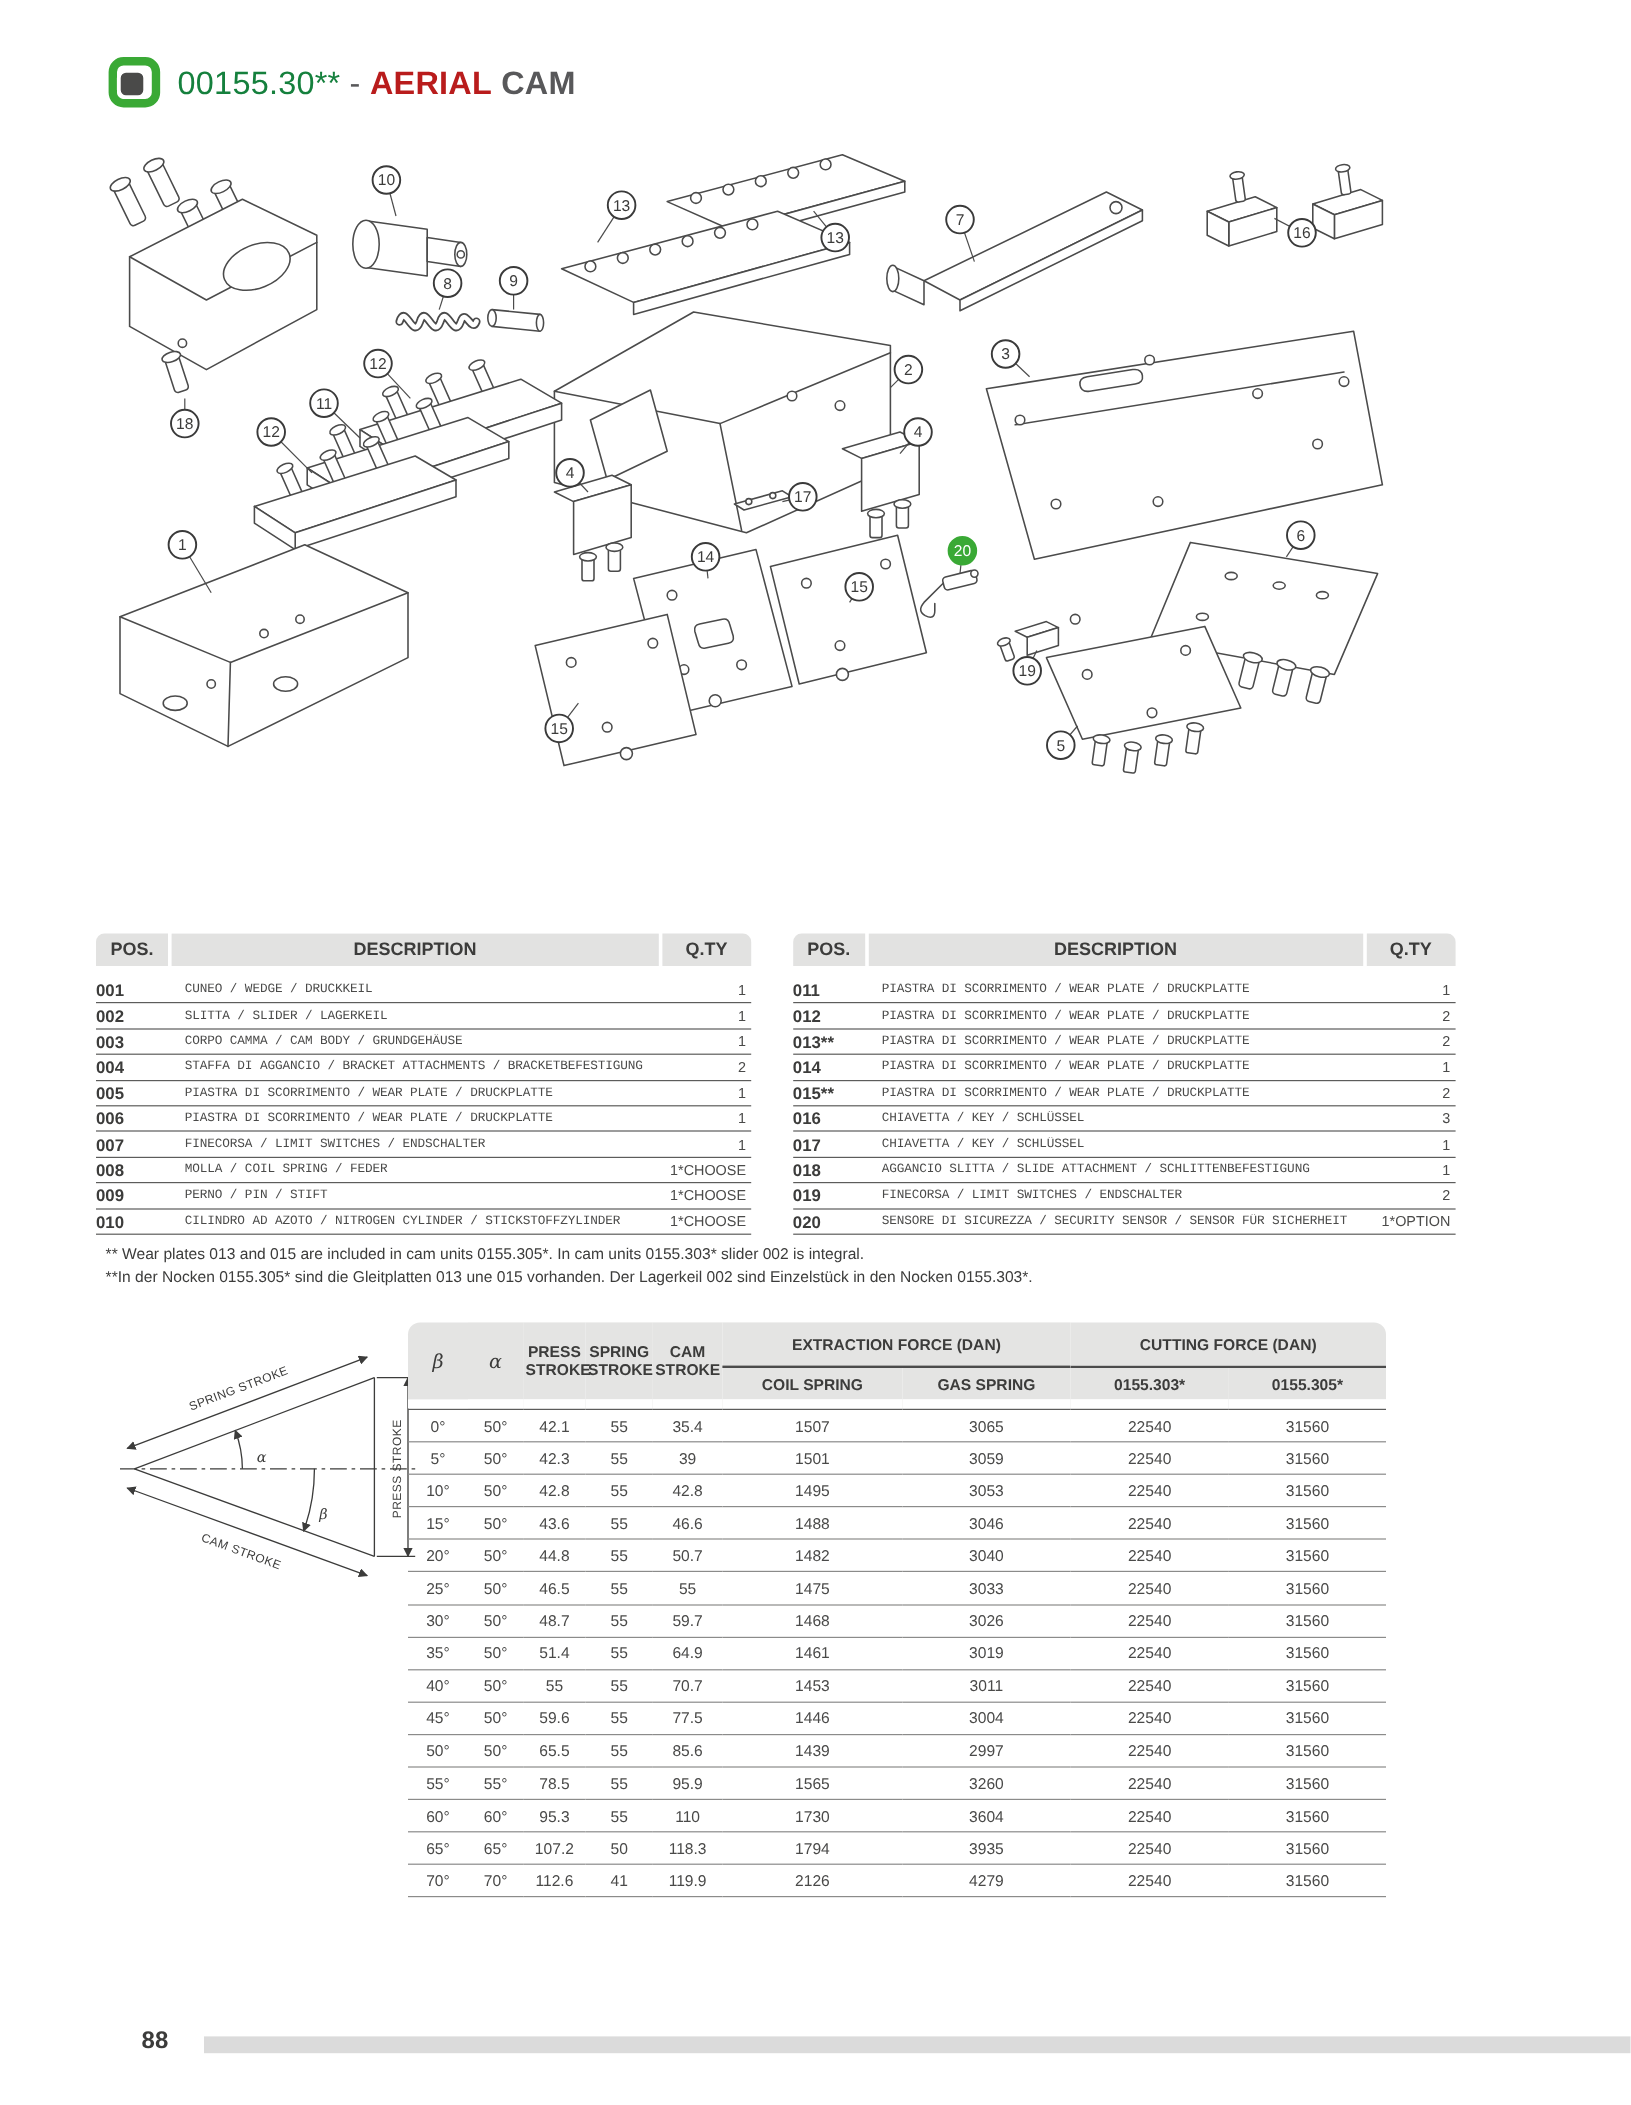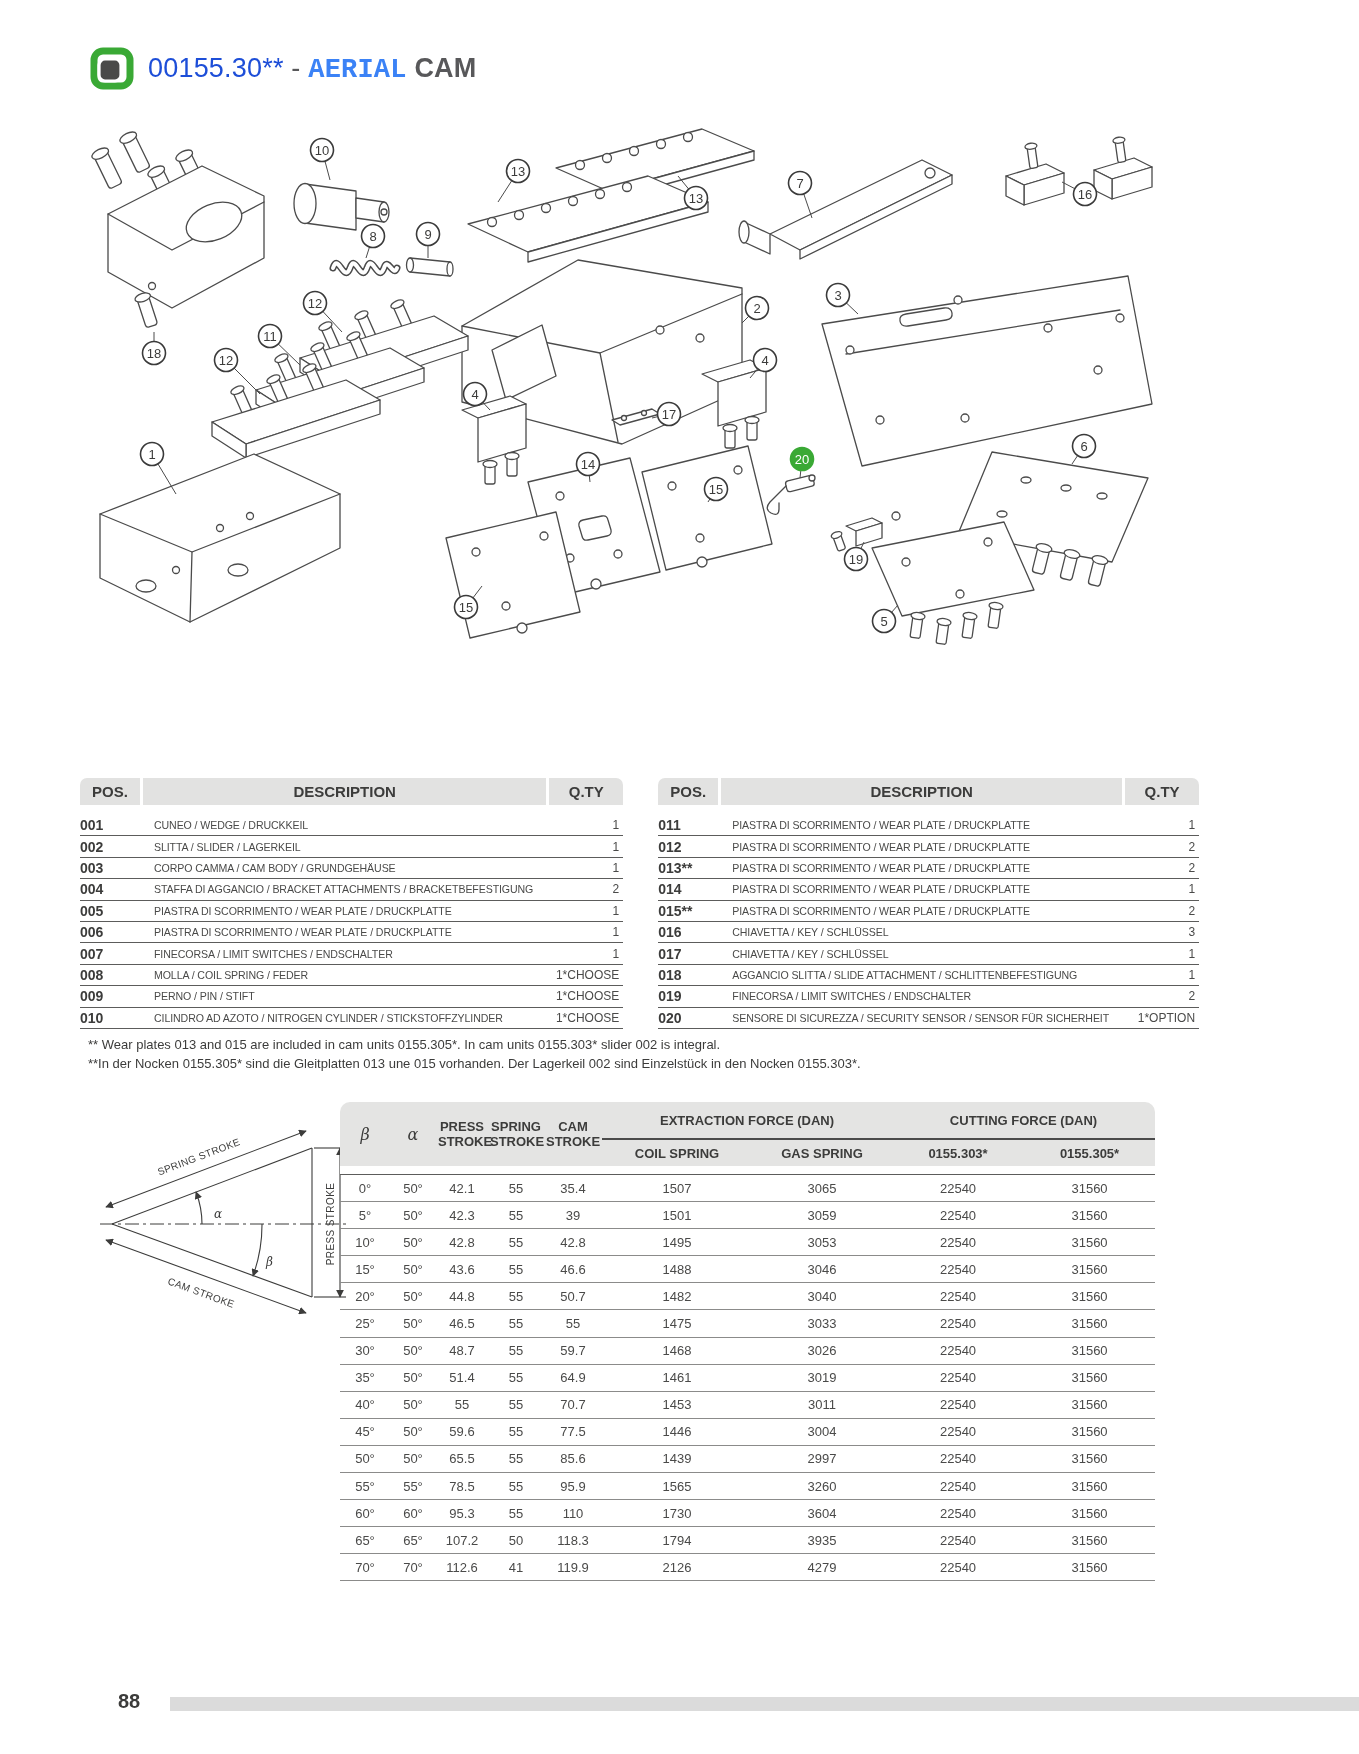--- a/index.html
+++ b/index.html
@@ -1,40 +1,40 @@
 <!DOCTYPE html>
 <html><head>
 <meta charset="utf-8">
 <style>
   html,body{margin:0;padding:0;background:#fff;}
   .page{position:relative;width:1359px;height:1754px;background:#fff;overflow:hidden;
         font-family:"Liberation Sans",sans-serif;color:#3c3c3b;}
   
   .hdr{position:absolute;top:46px;left:88px;display:flex;align-items:center;gap:14px;}
   .hdr .title{font-size:27px;letter-spacing:.2px;}
-  .hdr .code{color:#1d4ed8;font-weight:400;}
+  .hdr .code{color:#15803d;font-weight:400;}
   .hdr .dash{color:#58585a;font-weight:400;}
-  .hdr .accent{color:#3b82f6;font-weight:bold;font-family:Liberation Mono, monospace;}
+  .hdr .accent{color:#b91c1c;font-weight:bold;}
   .hdr .rest{color:#58585a;font-weight:bold;}
   
   .diagram{position:absolute;top:118px;left:0;}
   .diagram path,.diagram rect,.diagram ellipse,.diagram circle{vector-effect:non-scaling-stroke;}
   
   .tables{position:absolute;top:778px;left:80px;width:1064px;display:flex;gap:35px;}
   .ptable{flex:1;}
   .phead{display:flex;gap:3px;height:27px;}
   .phead .cell{background:#e2e2e1;display:flex;align-items:center;justify-content:center;
                font-weight:bold;font-size:15px;color:#3c3c3b;}
   .phead .pos{width:60px;border-radius:7px 0 0 0;}
   .phead .desc{flex:1;}
   .phead .qty{width:74px;border-radius:0 7px 0 0;}
   .pbody{margin-top:10px;}
   .prow{display:flex;align-items:center;height:20.4px;border-bottom:1.45px solid #5c5c5b;}
   .prow .ppos{width:60px;text-align:left;font-weight:bold;font-size:14px;}
-  .prow .pdesc{flex:1;font-size:10.6px;letter-spacing:-.1px;color:#4a4a49;padding-left:14px;white-space:nowrap;overflow:hidden;}
+  .prow .pdesc{flex:1;font-size:10.6px;letter-spacing:-.1px;color:#4a4a49;padding-left:14px;white-space:nowrap;overflow:hidden;font-family:Liberation Mono, monospace;}
   .prow .pqty{width:86px;text-align:right;padding-right:4px;font-size:12px;color:#4a4a49;}
   
   .notes{position:absolute;top:1036px;left:88px;width:1070px;font-size:13px;line-height:18.5px;color:#3c3c3b;}
   .notes .b{font-weight:bold;}
   
   .angles{position:absolute;top:1106px;left:98px;}
   .angles text{font-size:10px;letter-spacing:.4px;fill:#3c3c3b;}
   .angles .greek{font-family:"DejaVu Serif",serif;font-style:italic;font-size:12px;}
   
   .stroke-wrap{position:absolute;top:1102px;left:340px;}

